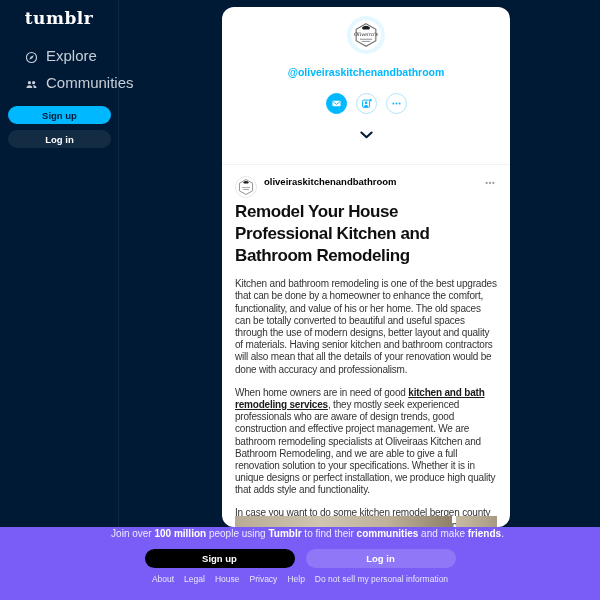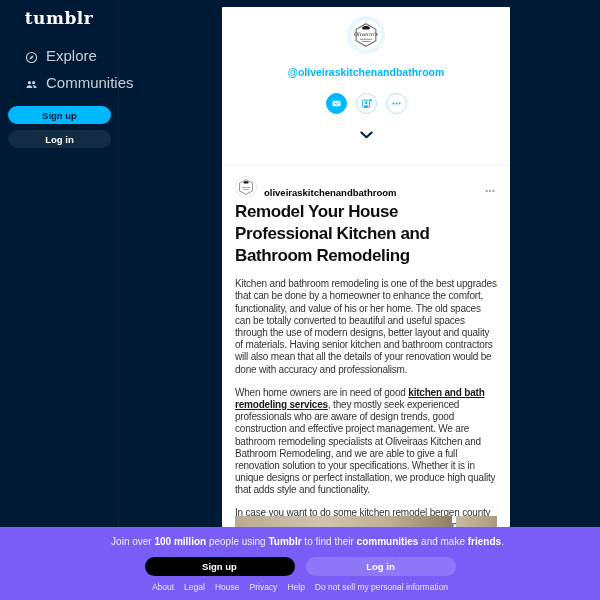--- a/index.html
+++ b/index.html
@@ -36,21 +36,21 @@
   .btn-login {
     display: block; margin: 6px 8px 0; width: 103px; height: 18px;
     border: none; border-radius: 9px; background: rgba(255,255,255,0.08);
     color: #fff; font-weight: bold; font-size: 9.5px; cursor: pointer;
     font-family: "Liberation Sans", sans-serif;
   }
 
   
   .card {
     position: absolute; left: 222px; top: 7px; width: 288px; height: 520px;
-    background: #fff; border-radius: 1px; overflow: hidden;
+    background: #fff; border-radius: 12px; overflow: hidden;
   }
   .blog-header { text-align: center; }
   .big-avatar {
     width: 30px; height: 30px; border-radius: 50%; margin: 13px auto 0;
     background: #fff; box-shadow: 0 0 0 4px rgba(0,184,255,0.10);
     display: flex; align-items: center; justify-content: center; overflow: hidden;
     cursor: pointer;
   }
   .big-avatar svg { width: 30px; height: 30px; }
   .handle {
@@ -63,21 +63,21 @@
     align-items: center; justify-content: center; cursor: pointer;
     background: #fff; border: 1px solid #aee4fb; color: #00b8ff;
   }
   .action svg { width: 13px; height: 13px; }
   .action.ask { background: #00b8ff; border-color: #00b8ff; }
   .chevron { margin-top: 11px; cursor: pointer; }
   .chevron svg { width: 13px; height: 8px; }
 
   
   .post { margin-top: 21px; border-top: 1px solid #f0f2f3; padding: 0 13px; }
-  .post-header { margin-top: 11px; display: flex; align-items: flex-end; }
+  .post-header { margin-top: 11px; display: flex; align-items: flex-start; }
   .post-avatar {
     width: 22px; height: 22px; border-radius: 50%; overflow: hidden;
     border: 1px solid #e8e8e8; display: inline-flex; cursor: pointer; flex: none;
   }
   .post-avatar svg { width: 20px; height: 20px; }
   .post-username { margin-left: 7px; font-size: 9.5px; font-weight: bold; color: #000; cursor: pointer; }
   .post-more { margin-left: auto; color: #9aa0a6; cursor: pointer; display: flex; }
   .post-more svg { width: 14px; height: 14px; }
   .post-title {
     margin-top: 3px; font-size: 17px; font-weight: bold; color: #0f0f0f;
@@ -94,21 +94,21 @@
   }
   .photo { cursor: pointer; }
   .photo-left { flex: 1; background: linear-gradient(90deg,#b9ab95,#cfc5b2 40%,#bfb19a 70%,#8f8069); }
   .photo-right { width: 41px; background: linear-gradient(90deg,#c9bca6,#a89a82); }
 
   
   .banner {
     position: absolute; left: 0; top: 527px; width: 600px; height: 73px;
     background: #7a5df6; z-index: 5; text-align: center;
   }
-  .join-text { margin-top: 9px; font-size: 10px; color: #eceaff; padding-left: 15px; }
+  .join-text { margin-top: 1px; font-size: 10px; color: #eceaff; padding-left: 15px; }
   .join-text b { color: #fff; }
   .banner-buttons { margin-top: 10px; display: flex; justify-content: center; gap: 11px; }
   .b-signup {
     width: 150px; height: 19px; border: none; border-radius: 10px;
     background: #000; color: #fff; font-weight: bold; font-size: 9.5px; cursor: pointer;
     font-family: "Liberation Sans", sans-serif;
   }
   .b-login {
     width: 150px; height: 19px; border: none; border-radius: 10px;
     background: rgba(255,255,255,0.16); color: #fff; font-weight: bold;

